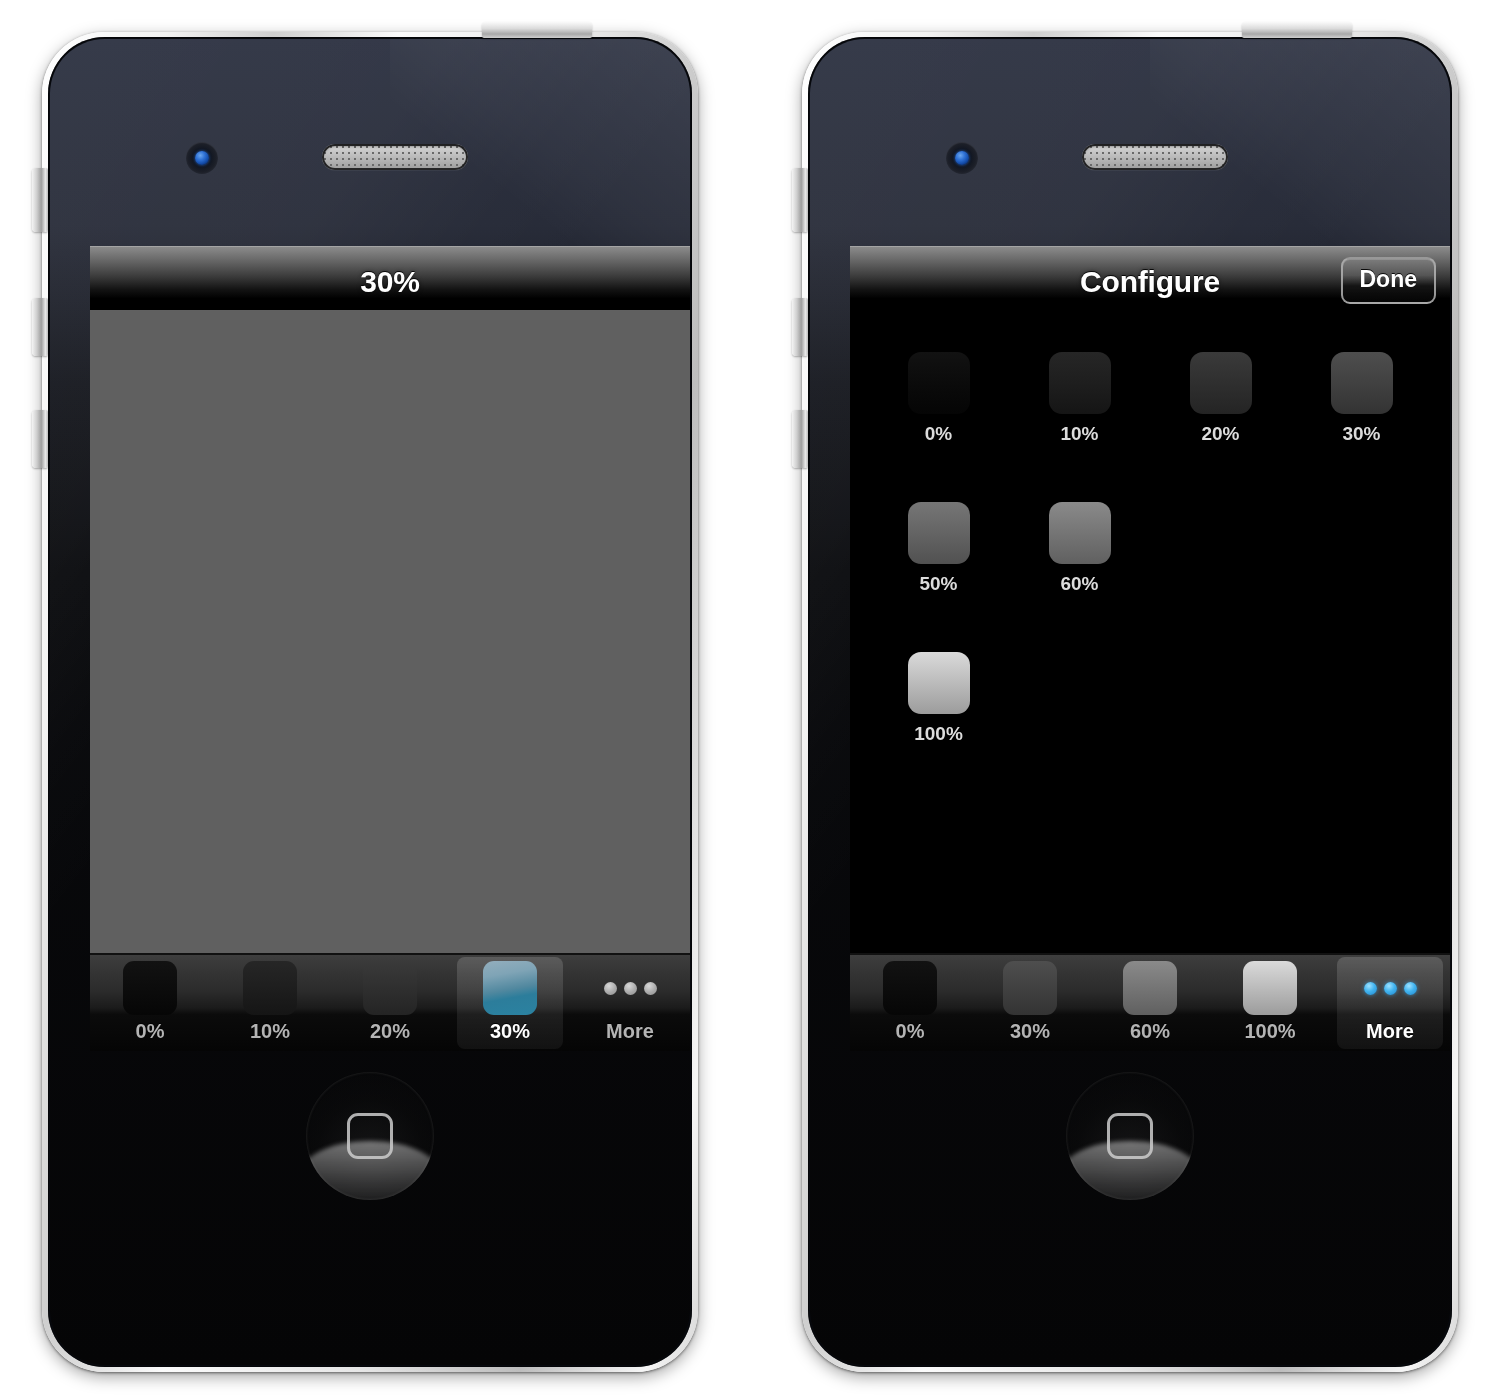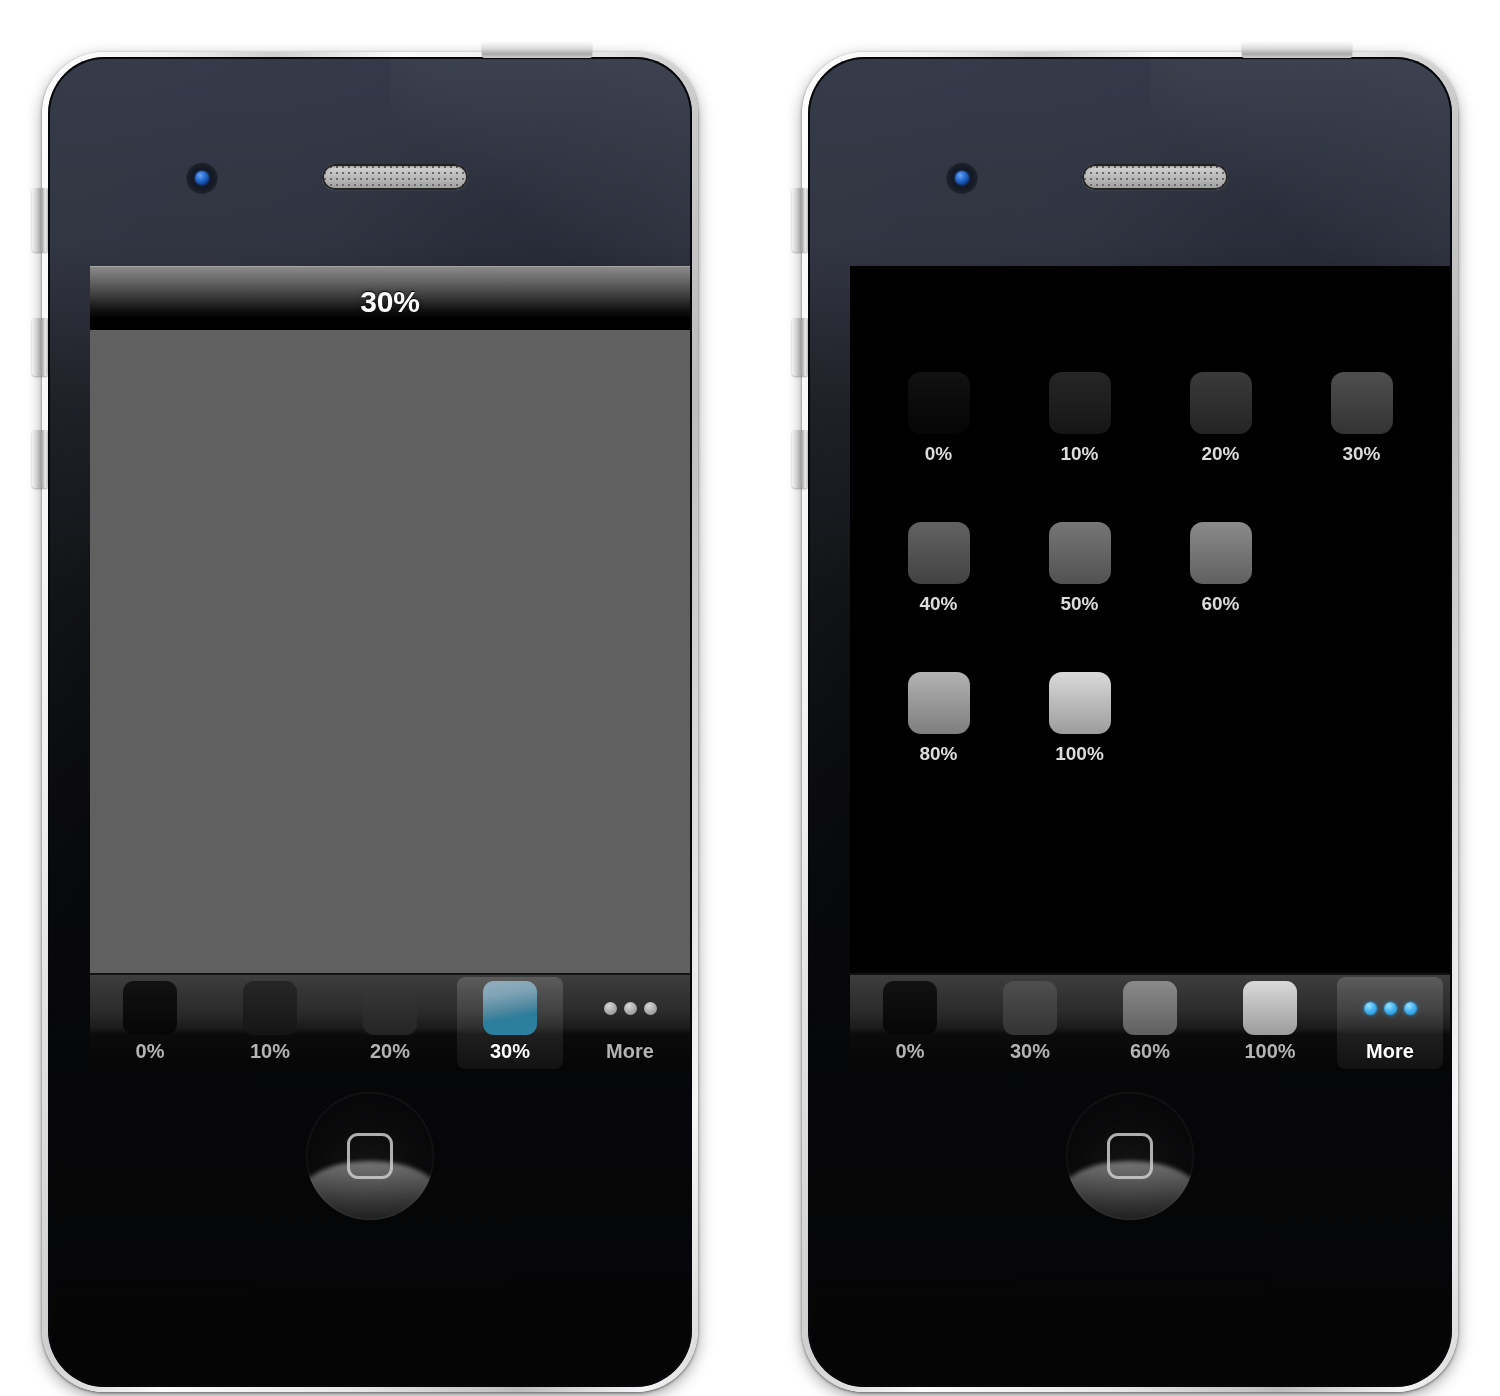--- a/index.html
+++ b/index.html
@@ -13,21 +13,20 @@
     position: relative;
   }
 
   .stage {
     position: absolute;
     inset: 0;
     display: flex;
     justify-content: space-between;
     align-items: flex-start;
     padding: 10px 20px 0 20px;
-    margin-top: 20px;
   }
 
   
   .phone {
     position: relative;
     width: 700px;
     height: 1380px;
   }
 
   .phone-body {
@@ -387,20 +386,24 @@
     <div class="power-btn"></div>
     <div class="side-btn btn-ring"></div>
     <div class="side-btn btn-volup"></div>
     <div class="side-btn btn-voldn"></div>
 
     <div class="camera"></div>
     <div class="speaker"></div>
 
     <div class="screen">
 
+      <div class="navbar">
+        <div class="nav-title">Configure</div>
+        <div class="nav-btn">Done</div>
+      </div>
 
       <div class="content black-bg">
         <div class="grid">
             <div class="grid-row">
               <div class="grid-cell">
                 <div class="grid-icon" style="background: linear-gradient(rgb(18, 18, 18) 0%, rgb(10, 10, 10) 55%, rgb(5, 5, 5) 100%);"></div>
                 <div class="grid-label">0%</div>
               </div>
               <div class="grid-cell">
                 <div class="grid-icon" style="background: linear-gradient(rgb(38, 38, 38) 0%, rgb(30, 30, 30) 50%, rgb(21, 21, 21) 100%);"></div>
@@ -410,37 +413,29 @@
                 <div class="grid-icon" style="background: linear-gradient(rgb(58, 58, 58) 0%, rgb(47, 47, 47) 50%, rgb(36, 36, 36) 100%);"></div>
                 <div class="grid-label">20%</div>
               </div>
               <div class="grid-cell">
                 <div class="grid-icon" style="background: linear-gradient(rgb(78, 78, 78) 0%, rgb(65, 65, 65) 50%, rgb(51, 51, 51) 100%);"></div>
                 <div class="grid-label">30%</div>
               </div>
             </div>
             <div class="grid-row">
               <div class="grid-cell">
-                <div class="grid-icon" style="background: linear-gradient(rgb(98, 98, 98) 0%, rgb(82, 82, 82) 50%, rgb(66, 66, 66) 100%);"></div>
-                <div class="grid-label">40%</div>
-              </div>
-              <div class="grid-cell">
                 <div class="grid-icon" style="background: linear-gradient(rgb(118, 118, 118) 0%, rgb(100, 100, 100) 50%, rgb(81, 81, 81) 100%);"></div>
                 <div class="grid-label">50%</div>
               </div>
               <div class="grid-cell">
                 <div class="grid-icon" style="background: linear-gradient(rgb(138, 138, 138) 0%, rgb(117, 117, 117) 50%, rgb(96, 96, 96) 100%);"></div>
                 <div class="grid-label">60%</div>
               </div>
             </div>
             <div class="grid-row">
-              <div class="grid-cell">
-                <div class="grid-icon" style="background: linear-gradient(rgb(178, 178, 178) 0%, rgb(152, 152, 152) 50%, rgb(126, 126, 126) 100%);"></div>
-                <div class="grid-label">80%</div>
-              </div>
               <div class="grid-cell">
                 <div class="grid-icon" style="background: linear-gradient(rgb(218, 218, 218) 0%, rgb(187, 187, 187) 50%, rgb(156, 156, 156) 100%);"></div>
                 <div class="grid-label">100%</div>
               </div>
               <div class="grid-cell">
                 <div class="grid-icon empty"></div>
                 <div class="grid-label"></div>
               </div>
             </div>
           </div>

